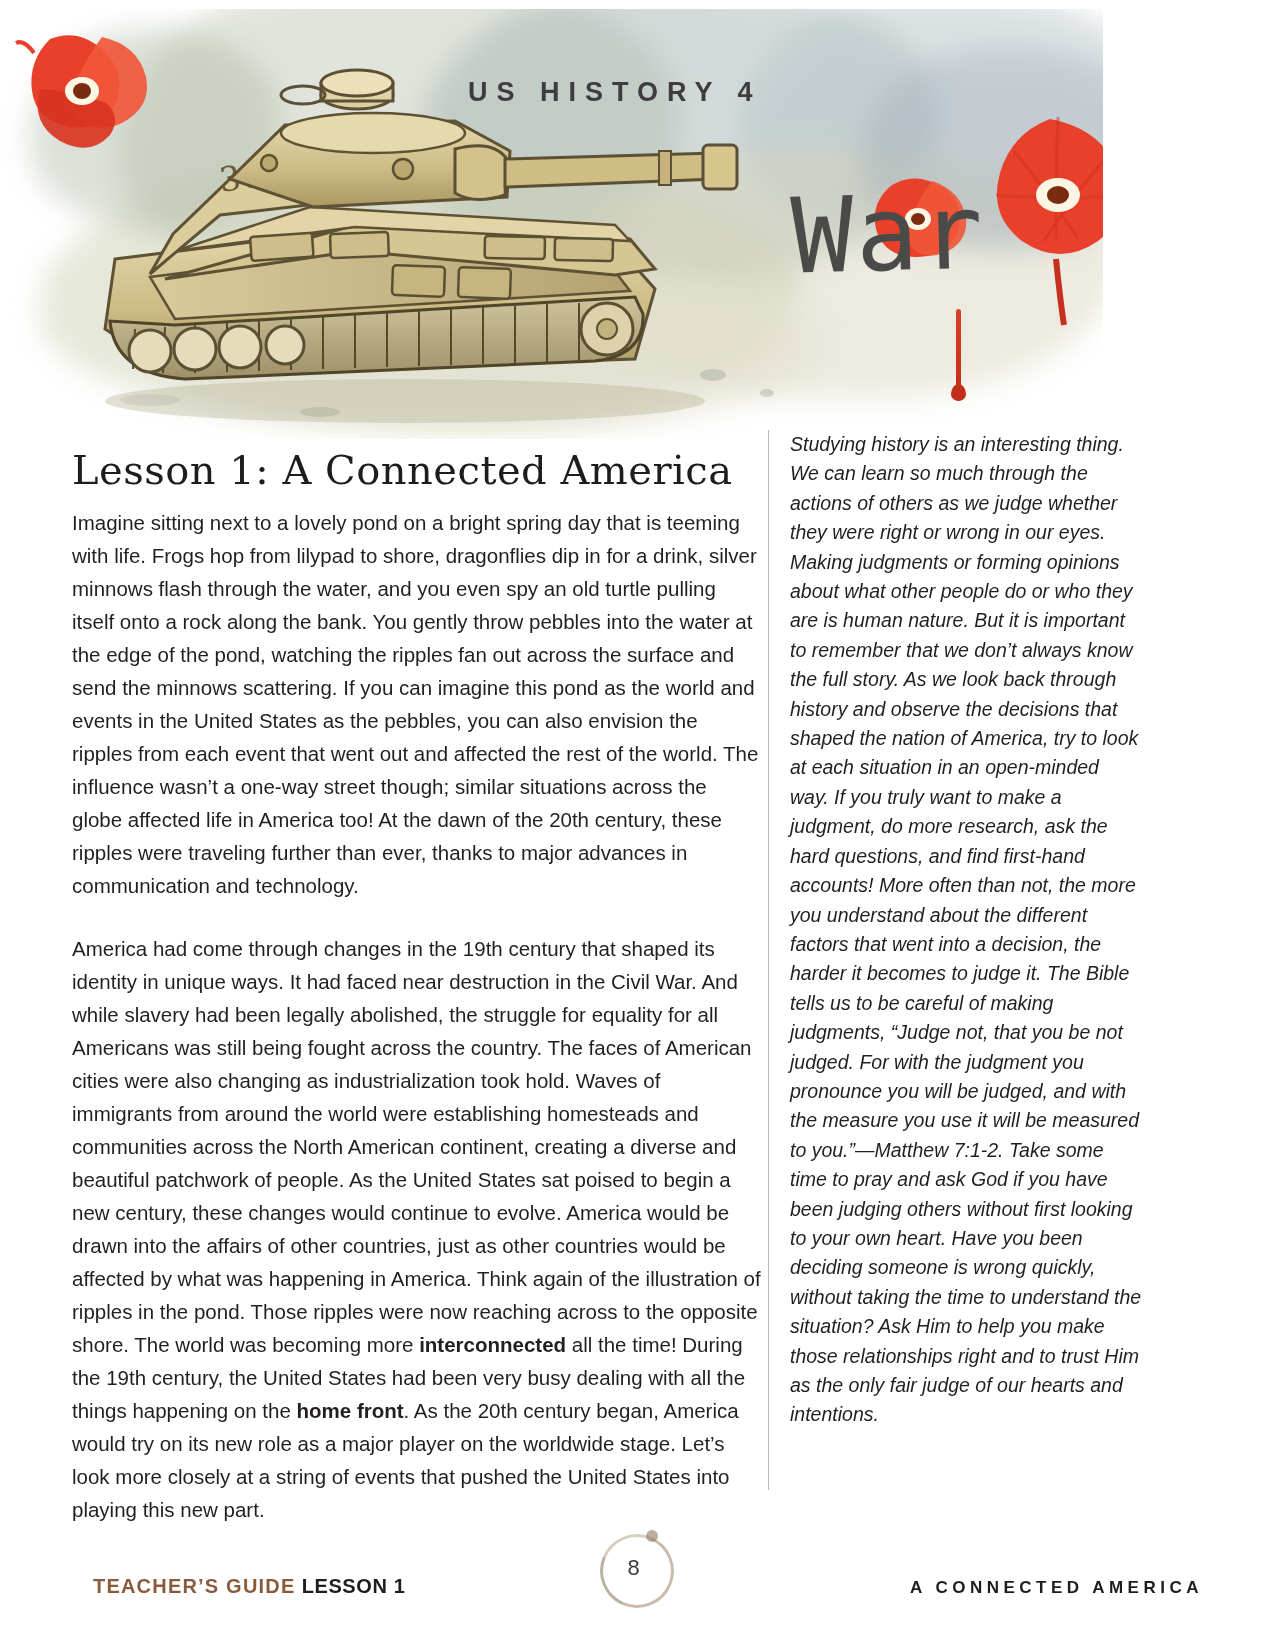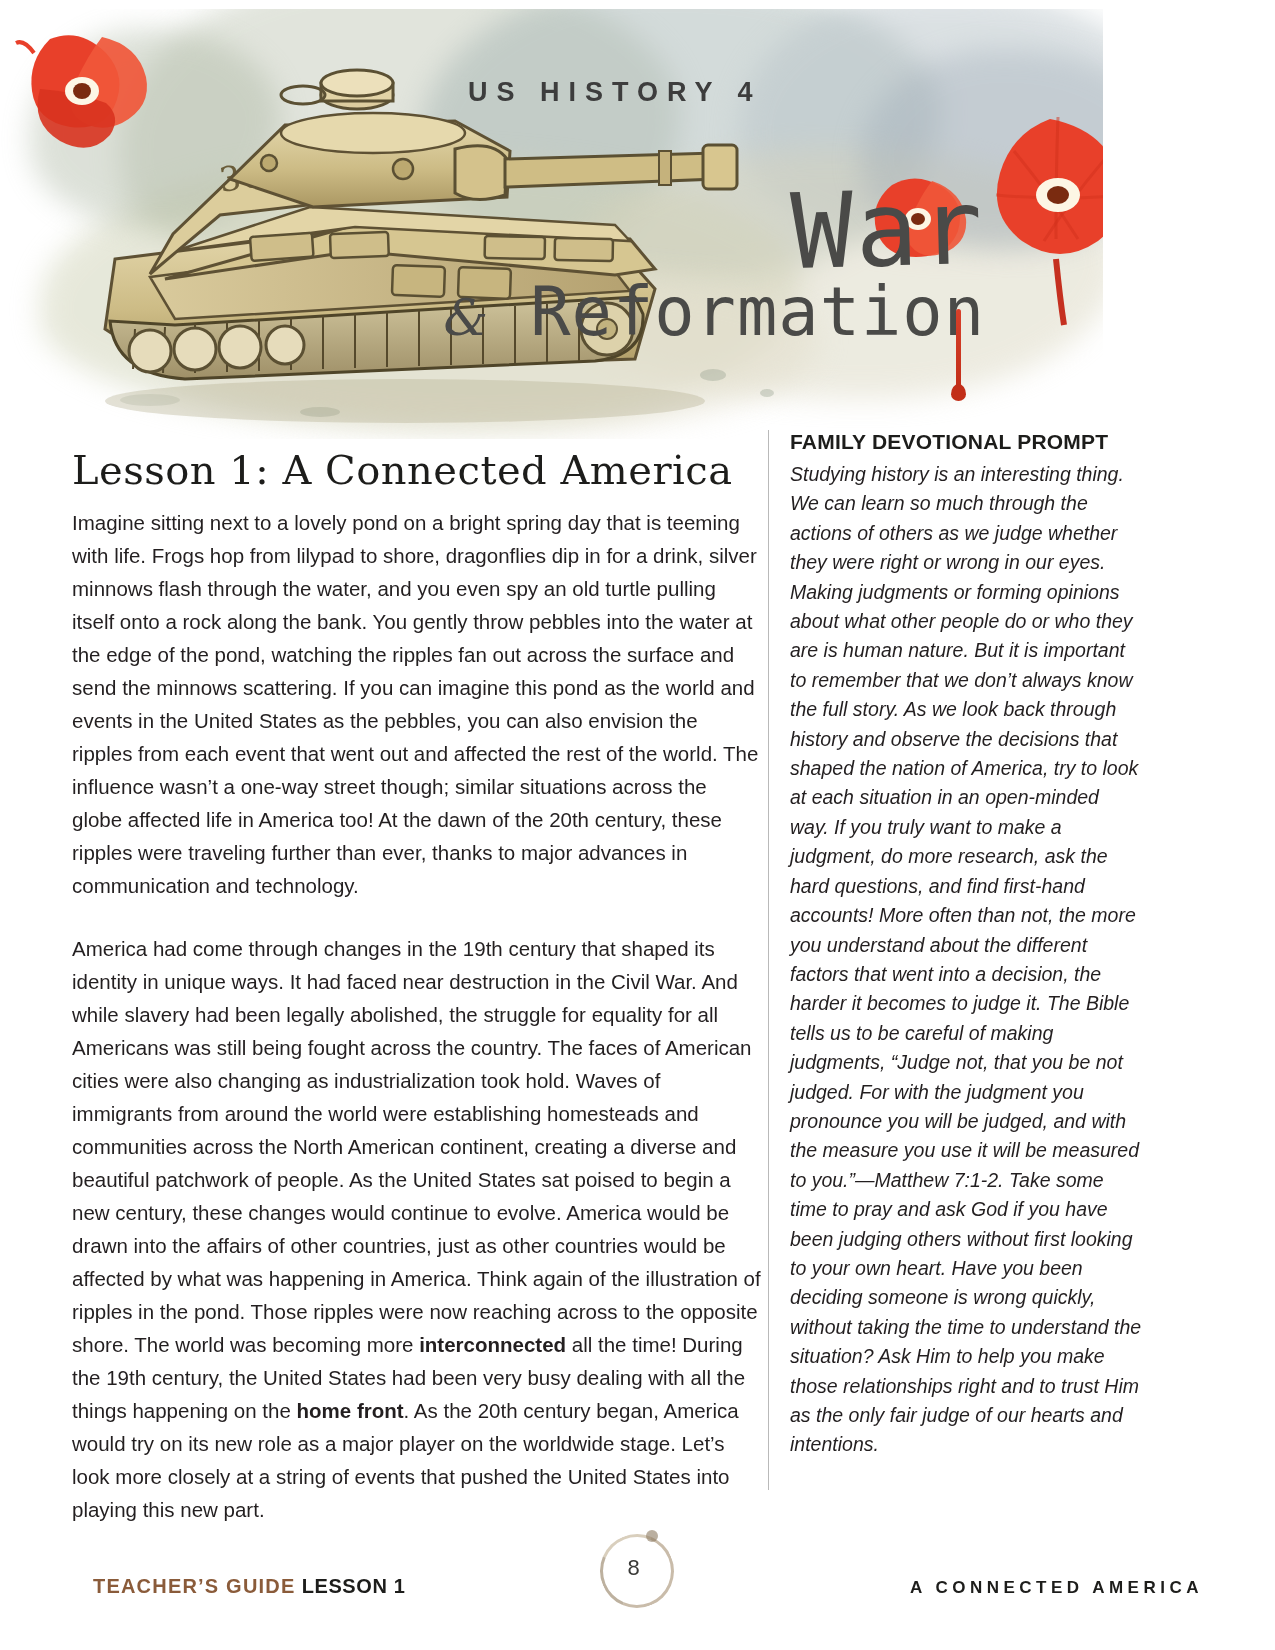--- a/index.html
+++ b/index.html
@@ -408,37 +408,35 @@
       <ellipse cx="98" cy="96" rx="22" ry="17" fill="#fdf6e4"></ellipse>
       <ellipse cx="98" cy="96" rx="11" ry="9" fill="#7a2b10"></ellipse>
       <path d="M96 160 Q100 200 104 226" stroke="#c53020" stroke-width="6" fill="none"></path>
     </svg>
   </div>
 
   <div class="series-title">US HISTORY 4</div>
 
   <div class="main-title">
     <span class="word-war">War</span>
-    <span class="word-ref"><span class="amp">&amp;</span><span> Reformation</span></span>
   </div>
   <div class="drip"></div>
 </div>
 
 <div class="content">
 
   <div class="divider"></div>
 
   <div class="col-main">
     <h1 class="lesson-title">Lesson 1: A Connected America</h1>
     <p class="body-par">Imagine sitting next to a lovely pond on a bright spring day that is teeming with life. Frogs hop from lilypad to shore, dragonflies dip in for a drink, silver minnows flash through the water, and you even spy an old turtle pulling itself onto a rock along the bank. You gently throw pebbles into the water at the edge of the pond, watching the ripples fan out across the surface and send the minnows scattering. If you can imagine this pond as the world and events in the United States as the pebbles, you can also envision the ripples from each event that went out and affected the rest of the world. The influence wasn’t a one-way street though; similar situations across the globe affected life in America too! At the dawn of the 20th century, these ripples were traveling further than ever, thanks to major advances in communication and technology.</p>
     <p class="body-par"><span>America had come through changes in the 19th century that shaped its identity in unique ways. It had faced near destruction in the Civil War. And while slavery had been legally abolished, the struggle for equality for all Americans was still being fought across the country. The faces of American cities were also changing as industrialization took hold. Waves of immigrants from around the world were establishing homesteads and communities across the North American continent, creating a diverse and beautiful patchwork of people.  As the United States sat poised to begin a new century, these changes would continue to evolve. America would be drawn into the affairs of other countries, just as other countries would be affected by what was happening in America. Think again of the illustration of ripples in the pond. Those ripples were now reaching across to the opposite shore. The world was becoming more </span><b>interconnected</b><span> all the time! During the 19th century, the United States had been very busy dealing with all the things happening on the </span><b>home front</b><span>. As the 20th century began, America would try on its new role as a major player on the worldwide stage. Let’s look more closely at a string of events that pushed the United States into playing this new part.</span></p>
   </div>
 
   <div class="col-side">
-    <h2 class="side-head">FAMILY DEVOTIONAL PROMPT</h2>
     <p class="side-body">Studying history is an interesting thing. We can learn so much through the actions of others as we judge whether they were right or wrong in our eyes. Making judgments or forming opinions about what other people do or who they are is human nature. But it is important to remember that we don’t always know the full story. As we look back through history and observe the decisions that shaped the nation of America, try to look at each situation in an open-minded way. If you truly want to make a judgment, do more research, ask the hard questions, and find first-hand accounts! More often than not, the more you understand about the different factors that went into a decision, the harder it becomes to judge it. The Bible tells us to be careful of making judgments, “Judge not, that you be not judged. For with the judgment you pronounce you will be judged, and with the measure you use it will be measured to you.”—Matthew 7:1-2. Take some time to pray and ask God if you have been judging others without first looking to your own heart. Have you been deciding someone is wrong quickly, without taking the time to understand the situation? Ask Him to help you make those relationships right and to trust Him as the only fair judge of our hearts and intentions.</p>
   </div>
 </div>
 
 <div class="footer">
   <div class="footer-left">
     <span class="tg">TEACHER’S GUIDE</span> 
     <span class="ls">LESSON 1</span>
   </div>
 

